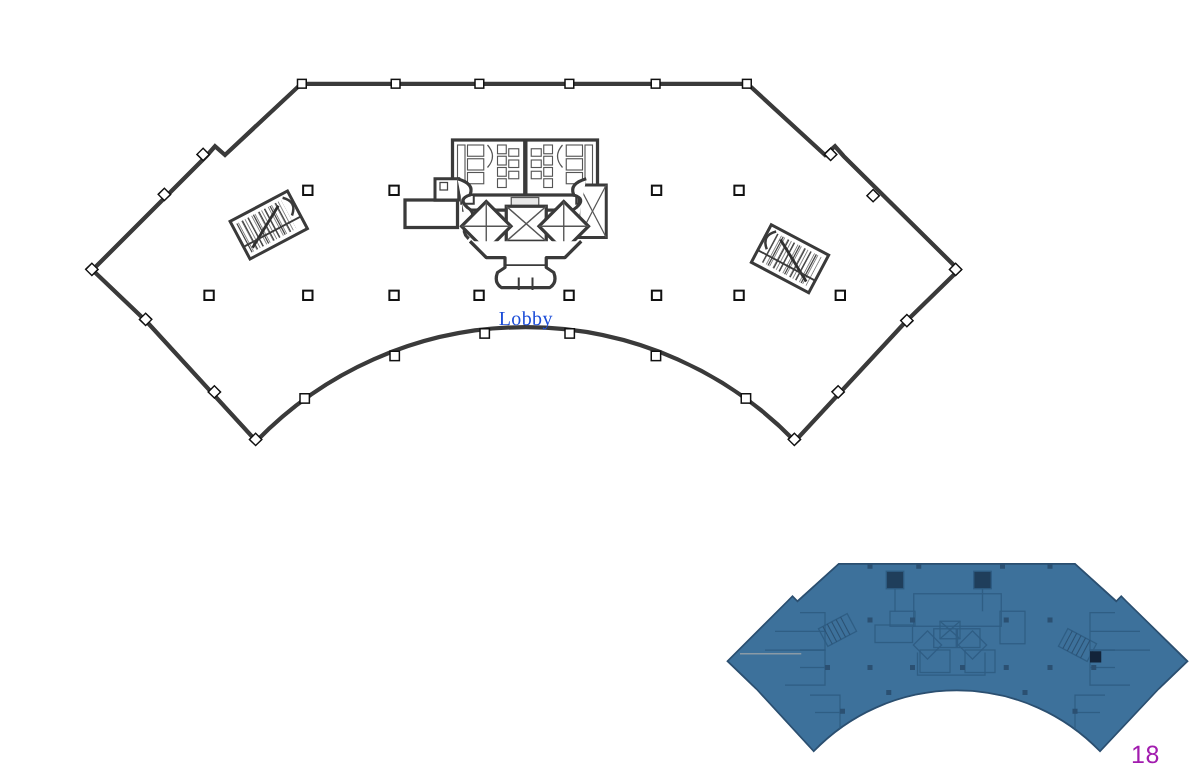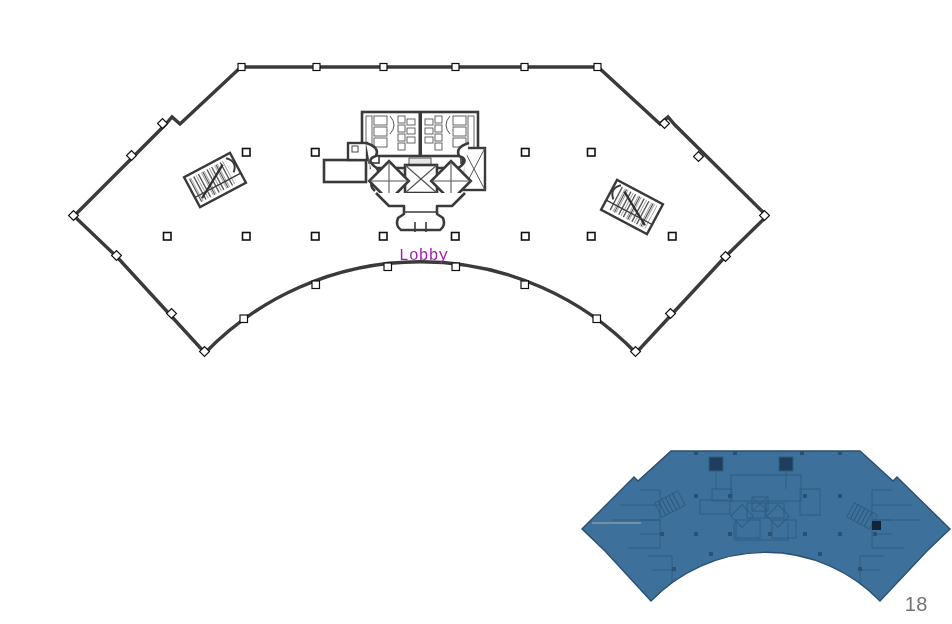--- a/index.html
+++ b/index.html
@@ -12,29 +12,29 @@
   }
   #page{position:absolute;inset:0;}
   .layer{position:absolute;left:0;top:0;width:952px;height:624px;}
   svg{display:block;}
 
   .page-num{
     position:absolute;
     right:24px;bottom:8px;
     font-family:"Liberation Sans", sans-serif;
     font-size:20px;
-    color:#737373;
+    color:#a21caf;
     letter-spacing:0.5px;
   }
   .lobby-label{
     position:absolute;
     left:399px;top:247px;
-    font-family:Liberation Mono, monospace;
+    font-family:Liberation Serif, serif;
     font-size:16px;
-    color:#a21caf;
+    color:#1d4ed8;
     letter-spacing:0.3px;
     white-space:nowrap;
   }
   .callout{
     position:absolute;
     left:505px;top:503px;
     width:87px;height:40px;
     border:1.3px solid #3f566b;
     border-radius:9px;
     background:#ffffff;

